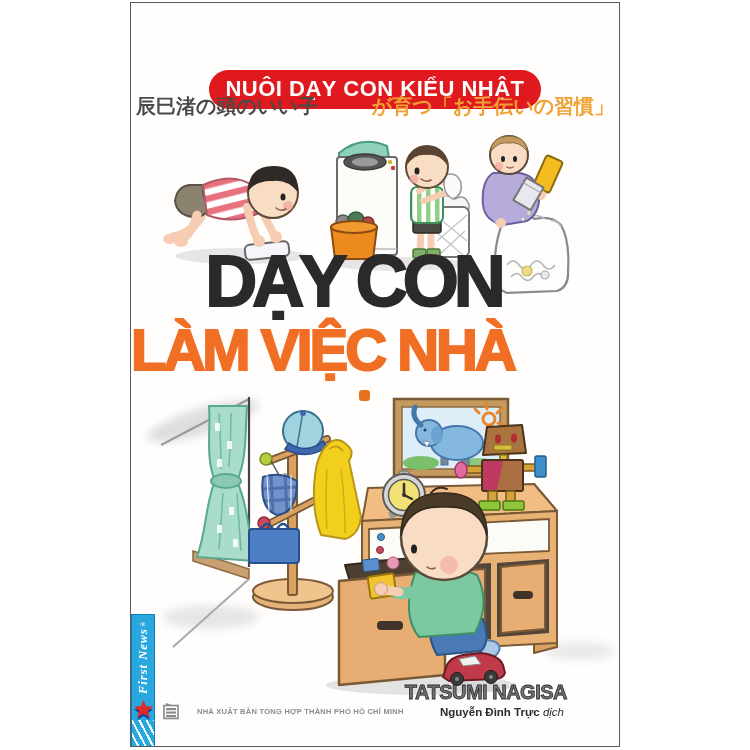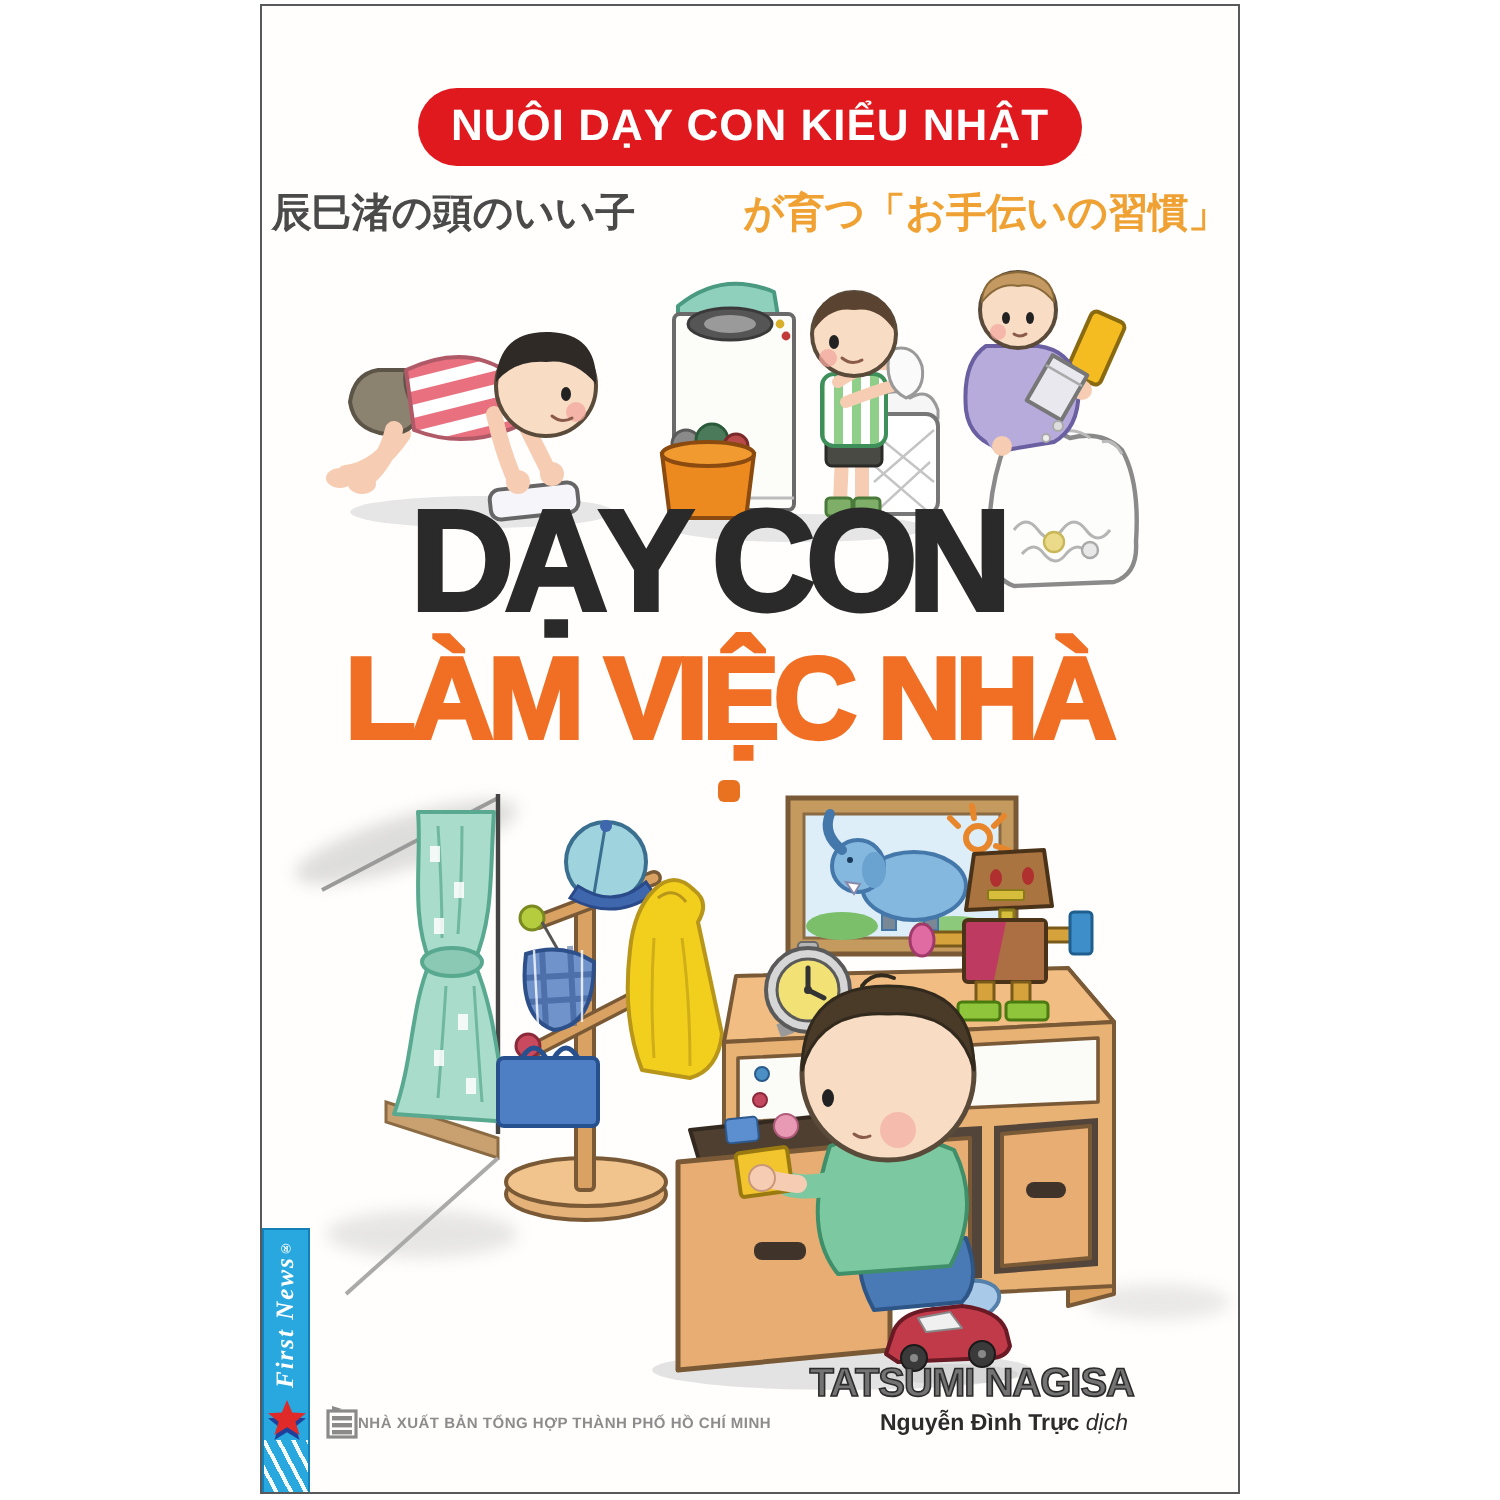--- a/index.html
+++ b/index.html
@@ -4,51 +4,51 @@
 <style>
   html,body{margin:0;padding:0;background:#ffffff;}
   .stage{position:relative;width:750px;height:750px;background:#ffffff;overflow:hidden;
          font-family:"Liberation Sans", sans-serif;}
   .cover{position:absolute;left:130px;top:2px;width:490px;height:745px;
          background:#fffefc;border:1.5px solid #58595b;box-sizing:border-box;overflow:hidden;}
 
   
   .badge-row{position:absolute;left:0;right:0;top:41px;display:flex;justify-content:center;}
   .badge{background:#e0191f;color:#ffffff;font-weight:bold;font-size:22px;line-height:1;
-         padding:8px 16px 9px;border-radius:20px;letter-spacing:.5px;white-space:nowrap;}
+         padding:8px 16px 9px;border-radius:20px;letter-spacing:.5px;white-space:nowrap;margin-top:26px;}
 
   
   .subtitle{position:absolute;left:0;right:0;top:90px;text-align:center;font-size:20px;
             font-weight:600;white-space:nowrap;font-family:"DejaVu Sans", sans-serif;}
   .subtitle .jp-black{color:#4a4a4a;margin-top:35px;}
   .subtitle .jp-orange{color:#efa233;font-weight:bold;margin-left:47px;}
 
   
   .title1{position:absolute;left:0;right:44px;top:242px;text-align:center;color:#2a2a2a;
           font-size:72px;font-weight:bold;letter-spacing:-5px;line-height:1;
           -webkit-text-stroke:2px #2a2a2a;white-space:nowrap;}
-  .title2{position:absolute;left:0;right:22px;top:318px;text-align:center;color:#f06f24;
+  .title2{position:absolute;left:0;right:22px;top:318px;color:#f06f24;
           font-size:58px;font-weight:bold;letter-spacing:-3px;line-height:1;
           -webkit-text-stroke:2px #f06f24;white-space:nowrap;}
 
   
   .scene1{position:absolute;left:18px;top:140px;width:182px;height:126px;}
   .scene2{position:absolute;left:196px;top:128px;width:146px;height:144px;}
   .scene3{position:absolute;left:338px;top:126px;width:128px;height:176px;}
   .room{position:absolute;left:0;top:386px;width:490px;height:312px;}
 
   
   .author-name{position:absolute;right:52px;top:678px;font-size:20px;font-weight:bold;
                color:#737373;letter-spacing:-.5px;-webkit-text-stroke:.8px #2b2b2b;white-space:nowrap;}
   .translator{position:absolute;right:55px;top:703px;font-size:11.5px;color:#2b2b2b;white-space:nowrap;}
   .translator .t-name{font-weight:bold;padding-left:36px;}
   .translator .t-role{font-style:italic;}
 
   
-  .publisher{position:absolute;left:32px;top:699px;display:flex;align-items:center;gap:0;}
+  .publisher{position:absolute;left:32px;top:699px;display:flex;align-items:center;gap:18px;}
   .publisher .pub-text{font-size:7.5px;font-weight:bold;color:#8c8c8c;letter-spacing:.25px;white-space:nowrap;}
 
   
   .imprint{position:absolute;left:0;top:611px;width:24px;height:132.5px;background:#29a8df;
            border:1px solid #1580b5;box-sizing:border-box;overflow:hidden;}
   .imprint-text{position:absolute;top:4px;left:0;right:0;height:76px;display:flex;align-items:center;justify-content:center;
                 writing-mode:vertical-rl;transform:rotate(180deg);color:#ffffff;
                 font-family:"Liberation Serif", serif;font-style:italic;font-weight:bold;
                 font-size:12.5px;letter-spacing:1px;white-space:nowrap;}
   .imprint-text .reg{font-size:7px;letter-spacing:0;}

